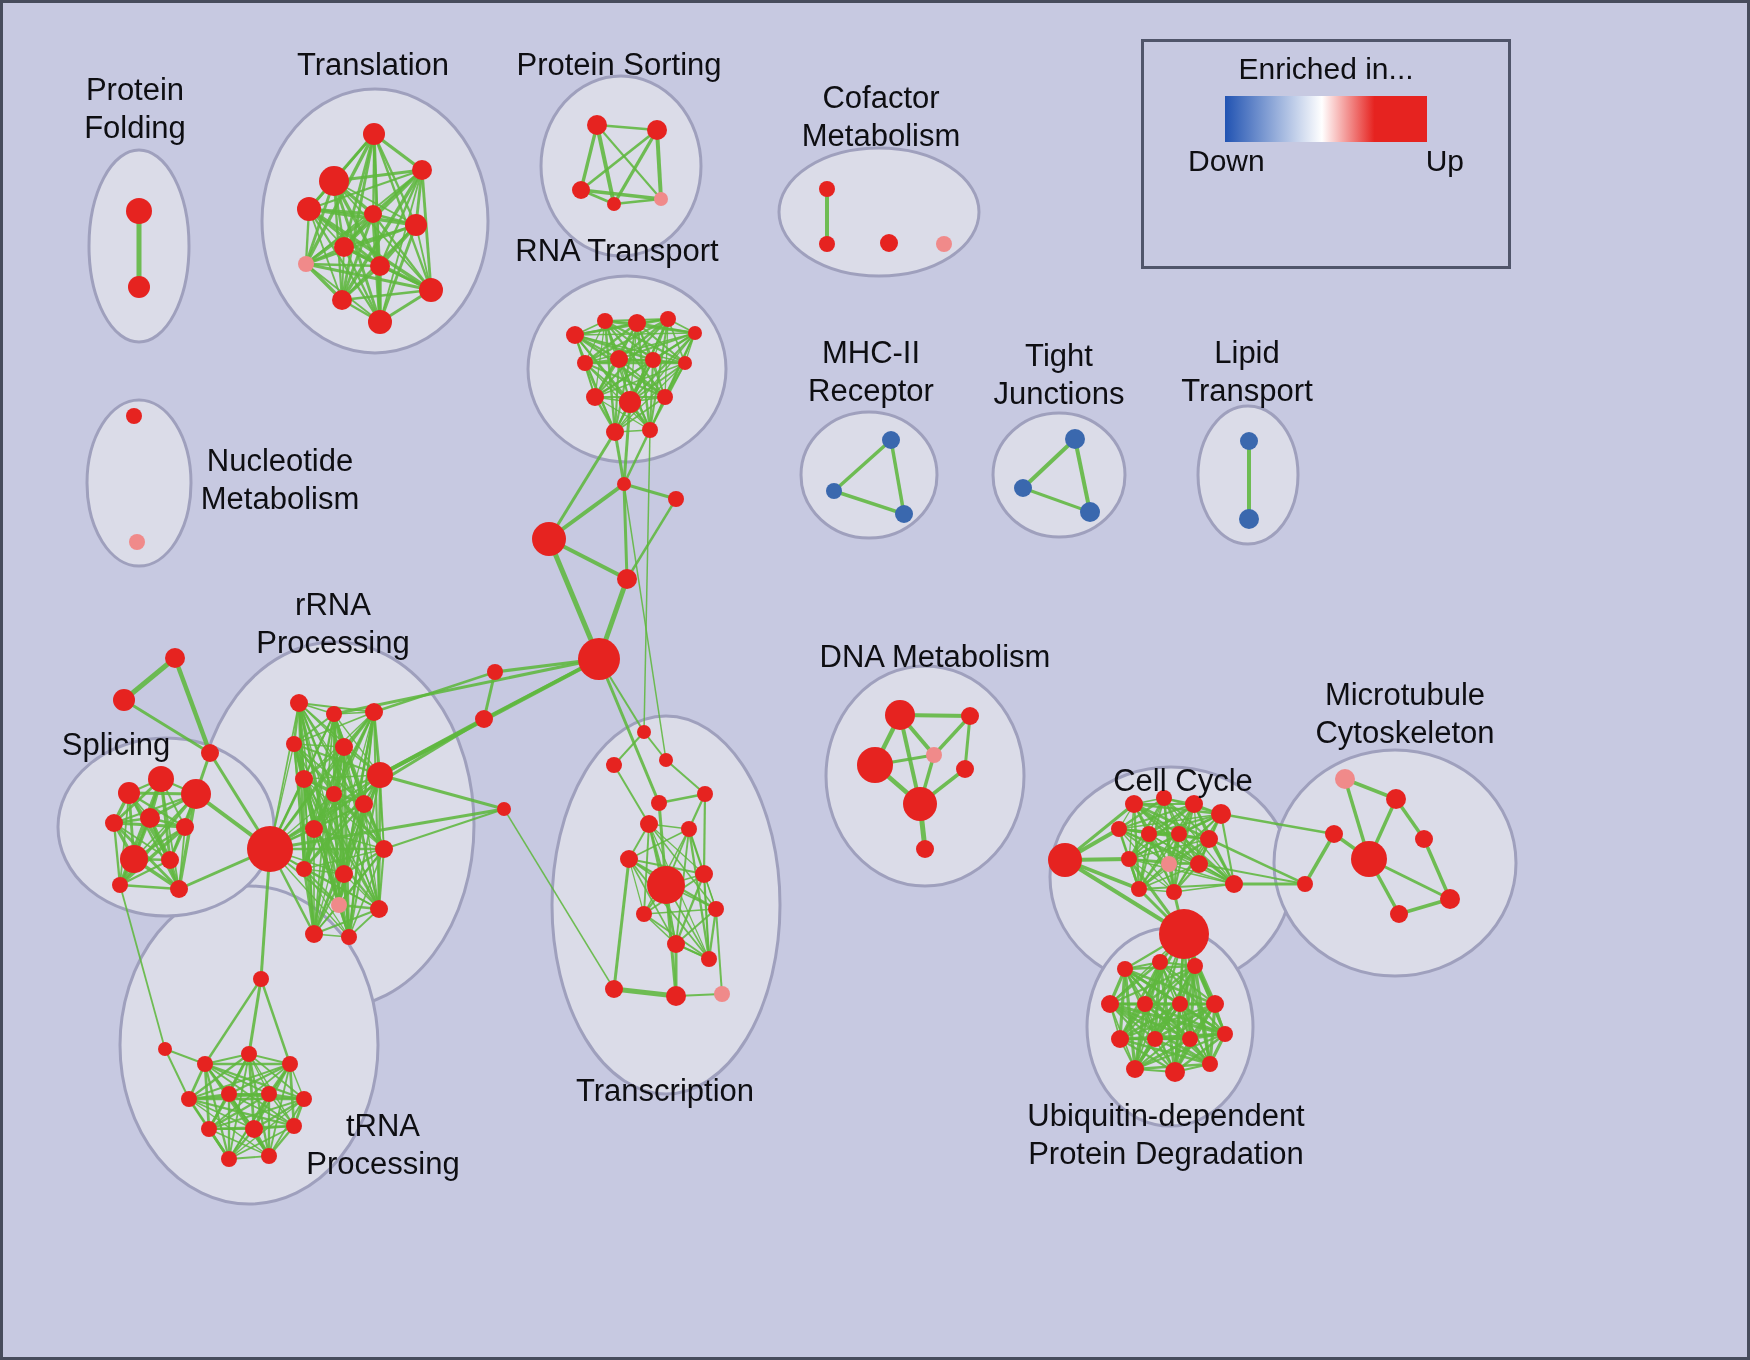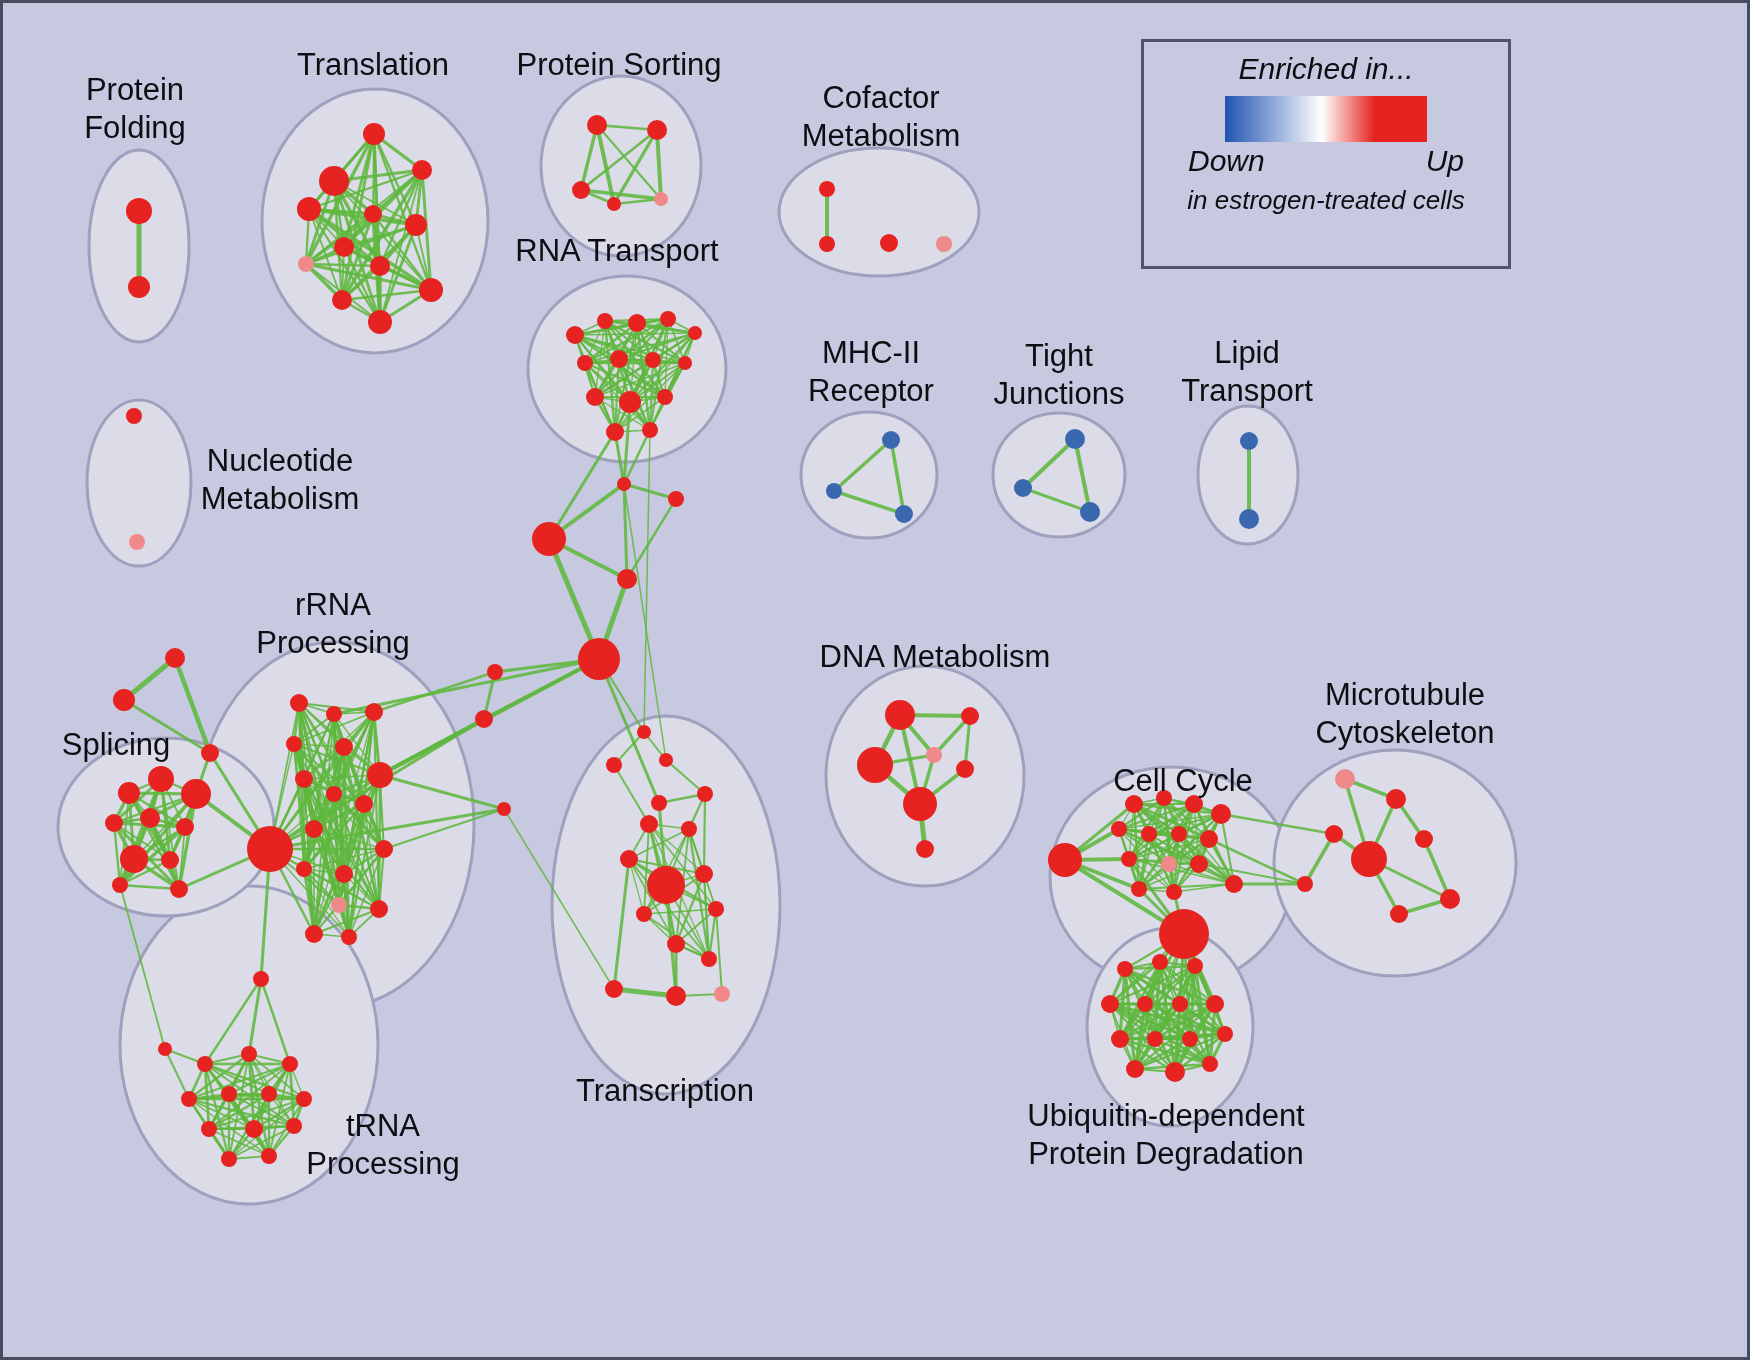--- a/index.html
+++ b/index.html
@@ -20,21 +20,20 @@
   }
   .legend{
     position:absolute;
     left:1138px;top:36px;
     width:370px;height:230px;
     border:3px solid #50556a;
     box-sizing:border-box;
     background:#c7c9e1;
     text-align:center;
     color:#0e0e12;
-    font-style:italic;
   }
   .legend-title{
     margin-top:10px;
     font-size:30px;
   }
   .legend-bar{
     width:202px;height:46px;
     margin:10px auto 2px auto;
   }
   .legend-row{
@@ -1024,15 +1023,14 @@
       </g>
     </svg>
 
   <div class="legend">
     <div class="legend-title">Enriched in...</div>
     <div class="legend-bar" style="background: linear-gradient(to right, rgb(33, 83, 178) 0%, rgb(255, 255, 255) 48%, rgb(230, 35, 32) 74%);"></div>
     <div class="legend-row">
       <span>Down</span>
       <span>Up</span>
     </div>
-    <div class="legend-sub first">in estrogen-treated cells</div>
   </div>
 </div>
 
 </body></html>

